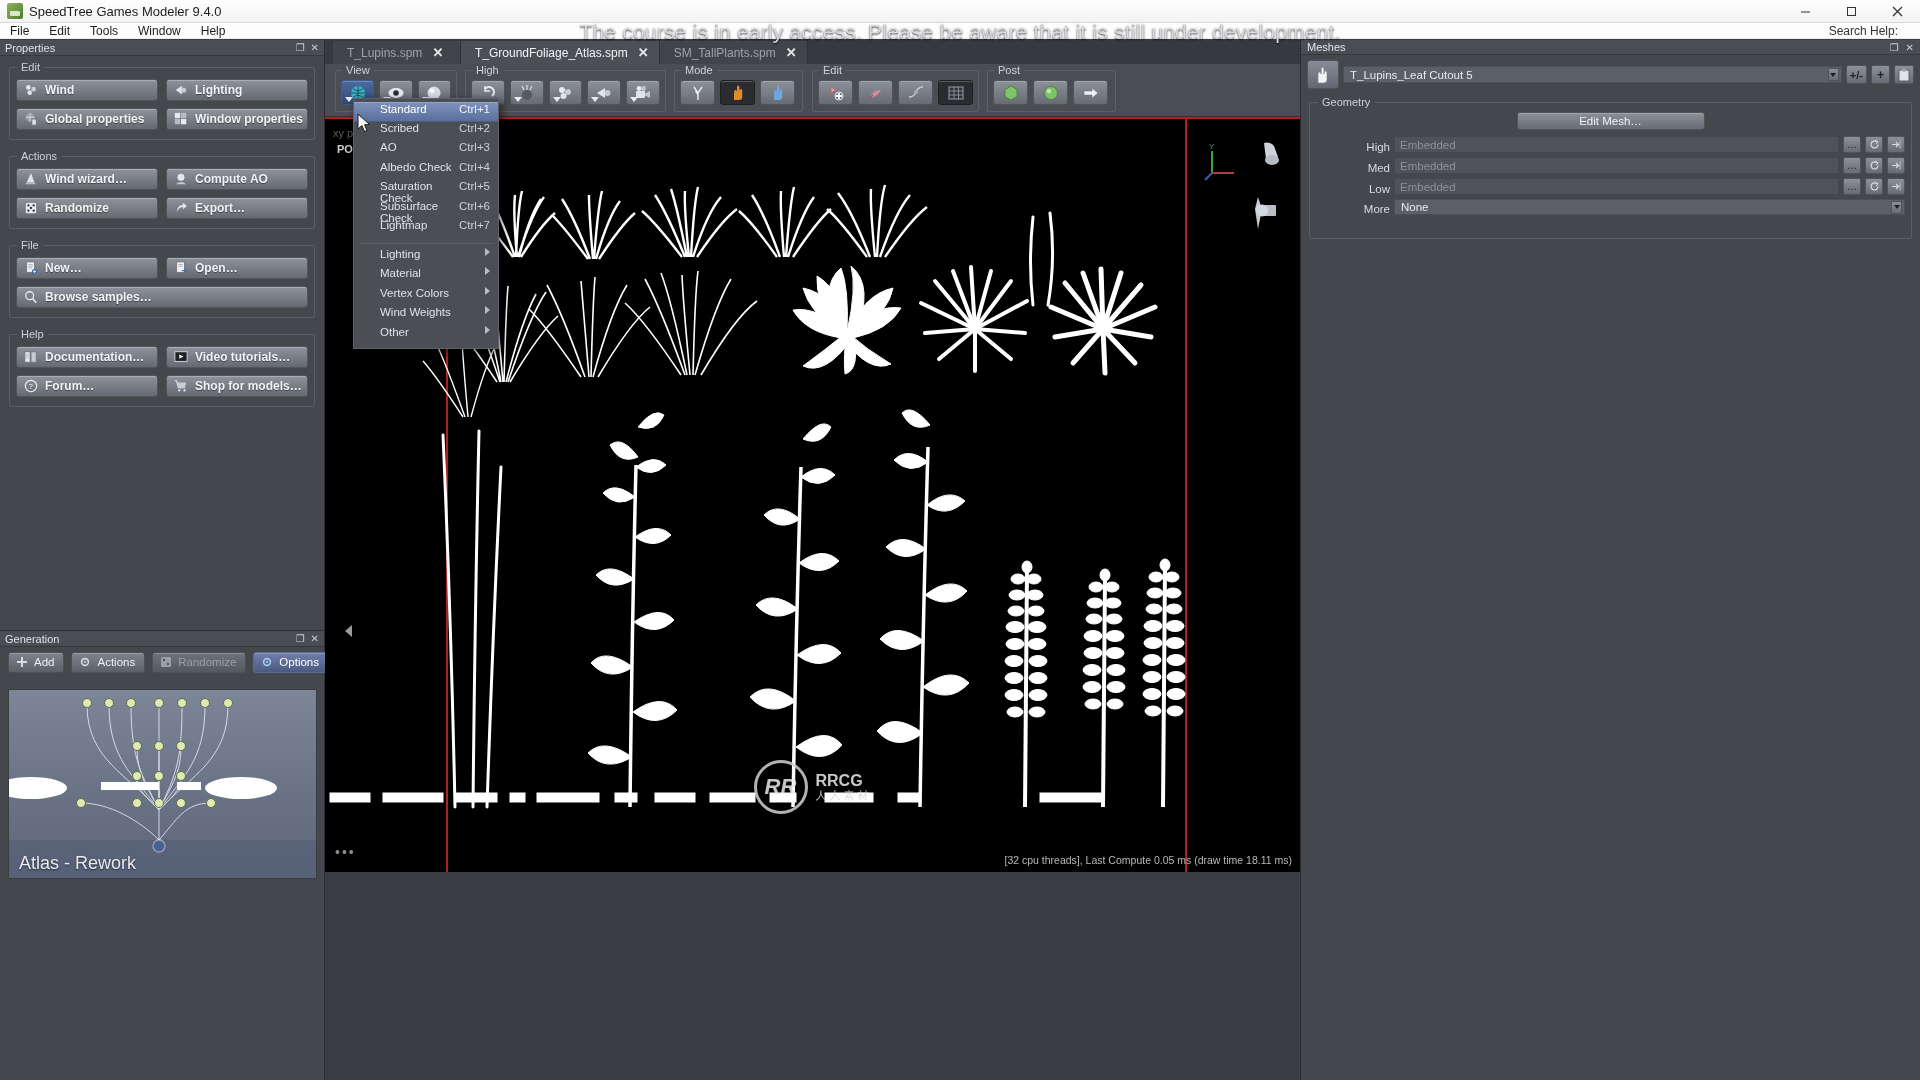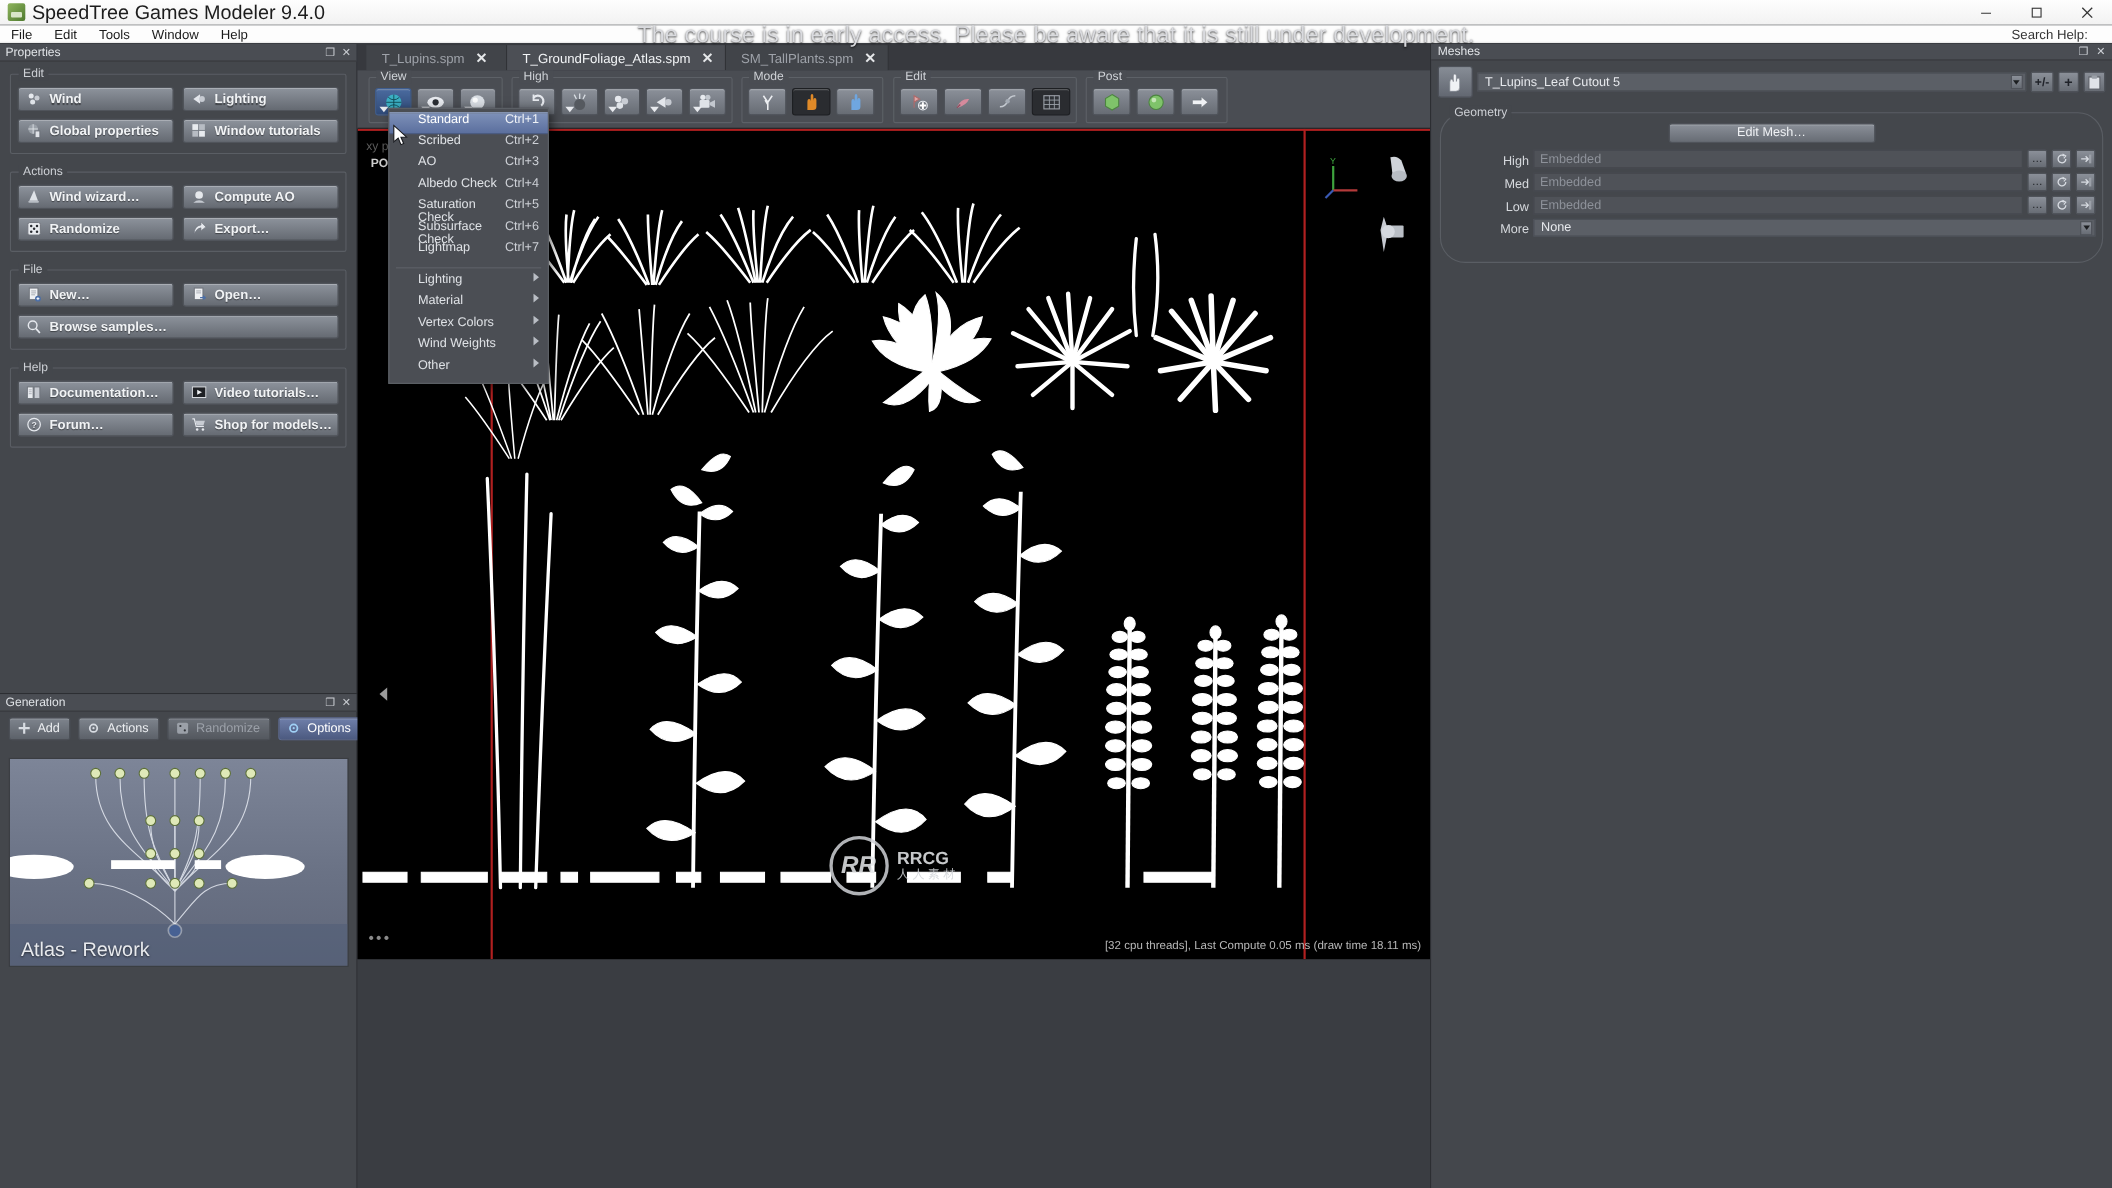--- a/index.html
+++ b/index.html
@@ -21,21 +21,21 @@
   }
   #titlebar .tb-icon {
     width:16px; height:16px; margin:0 6px 0 7px; flex:none;
     background:linear-gradient(135deg,#8fb45e,#4e7a2e);
     border-radius:2px; position:relative;
   }
   #titlebar .tb-icon:after{
     content:""; position:absolute; left:3px; top:8px; width:10px; height:5px;
     background:#d9e6c8; border-radius:1px;
   }
-  #titlebar .tb-title { color:#1c1c1c; font-size:18px; }
+  #titlebar .tb-title { color:#1c1c1c; font-size:13px; }
   #titlebar .tb-win { margin-left:auto; display:flex; height:23px; }
   #titlebar .tb-win div {
     width:46px; height:23px; display:flex; align-items:center; justify-content:center;
     color:#333; font-size:13px;
   }
 
   
   #menubar {
     position:absolute; left:0; top:23px; width:1920px; height:16px;
     background:#fdfdfd; display:flex; align-items:center; border-bottom:1px solid #ebebeb;
@@ -381,21 +381,21 @@
           </svg>
         <span>Global properties</span>
       </div>
       <div class="stbtn">
         <svg class="bi" viewBox="0 0 16 16">
             <rect x="1" y="1" width="6" height="6" fill="#e8ebef"></rect>
             <rect x="8" y="1" width="6" height="6" fill="#b7bcc3"></rect>
             <rect x="1" y="8" width="6" height="6" fill="#b7bcc3"></rect>
             <rect x="8" y="8" width="6" height="6" fill="#e8ebef"></rect>
           </svg>
-        <span>Window tutorials</span>
+        <span>Window properties</span>
       </div>
     </div>
   </div>
 
   <div class="group" style="margin-top:16px;">
     <div class="glabel">Actions</div>
     <div class="btnrow">
       <div class="stbtn">
         <svg class="bi" viewBox="0 0 16 16">
             <path d="M8 1 L12 12 L3 12 Z" fill="#dfe3e8"></path>
@@ -1090,21 +1090,21 @@
     <div class="minibtn">+/-</div>
     <div class="minibtn" style="font-size:13px; line-height:10px;">+</div>
     <div class="minibtn">
       <svg width="12" height="14" viewBox="0 0 12 14">
           <rect x="1" y="2" width="10" height="11" fill="#e0e3e8" stroke="#5d6168"></rect>
           <rect x="3.5" y="0.6" width="5" height="3" rx="1" fill="#9ba0a8"></rect>
         </svg>
     </div>
   </div>
 
-  <div class="rgroup" style="height:137px;border-radius:23px;">
+  <div class="rgroup" style="height:137px;">
     <div class="rlabel">Geometry</div>
     <div class="wide-btn">Edit Mesh…</div>
 
     <div class="fieldrow">
       <div class="flabel">High</div>
       <div class="txtfield">Embedded</div>
       <div class="sqbtn">…</div>
       <div class="sqbtn">
         <svg width="11" height="11" viewBox="0 0 11 11">
             <path d="M9 5.5a3.5 3.5 0 1 1-1.4-2.8" stroke="#d8dce2" stroke-width="1.2" fill="none"></path>

